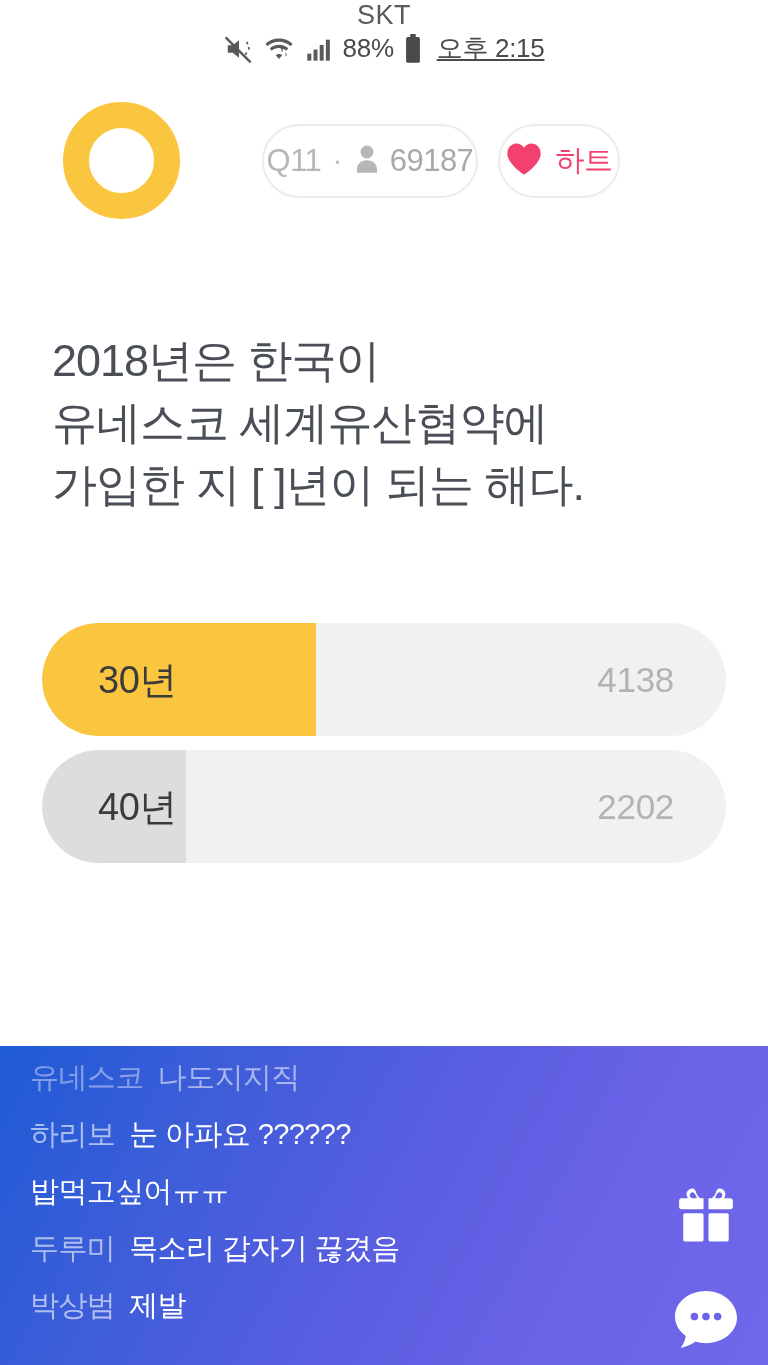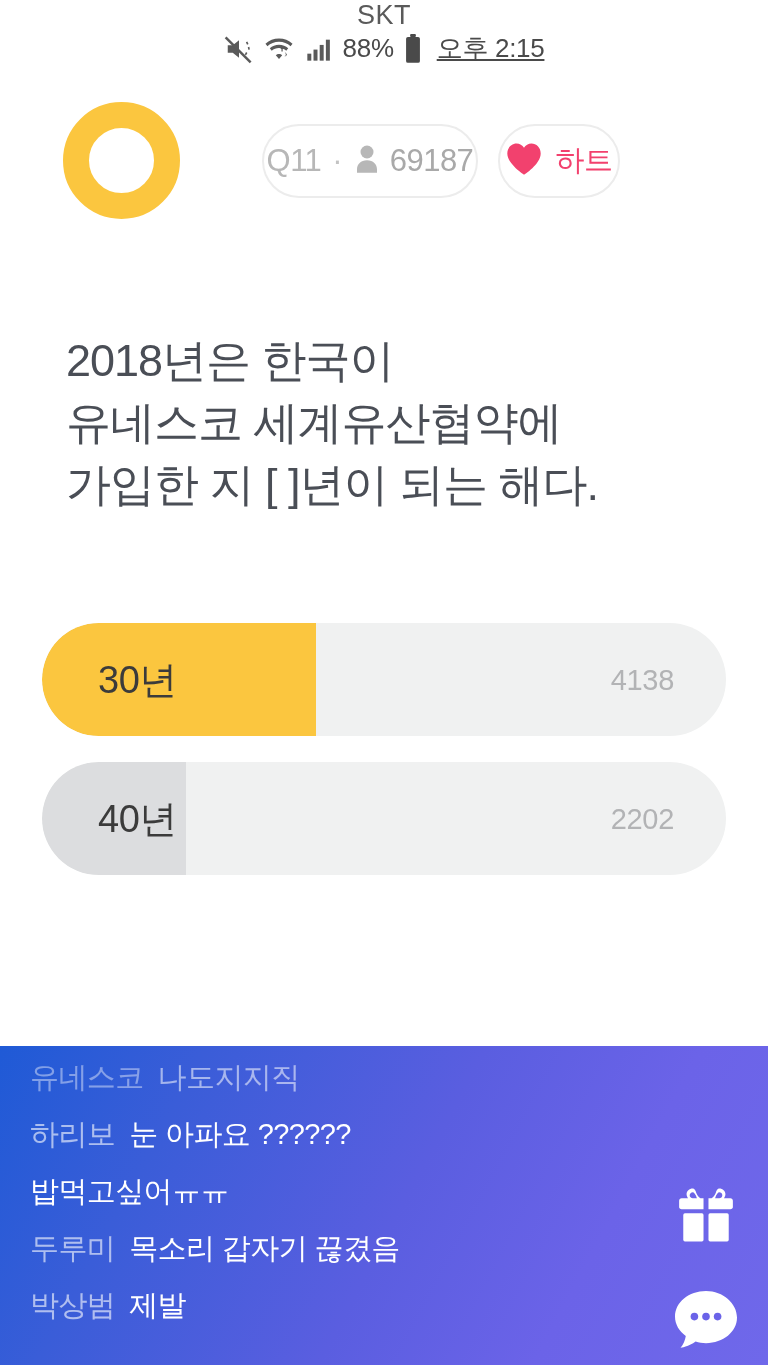--- a/index.html
+++ b/index.html
@@ -114,21 +114,21 @@
   .heart-label {
     font-size: 29px;
     color: #F2416E;
     letter-spacing: -0.5px;
   }
 
   
   .question {
     position: absolute;
     top: 330px;
-    left: 66px;
+    left: 52px;
     width: 660px;
     font-size: 45px;
     line-height: 1.38;
     color: #4a4e56;
     letter-spacing: -1px;
     white-space: pre-line;
   }
 
   
   .answers {
@@ -136,21 +136,21 @@
     top: 623px;
     left: 42px;
     width: 684px;
   }
   .answer-row {
     position: relative;
     height: 113px;
     border-radius: 57px;
     background: #f0f1f1;
     overflow: hidden;
-    margin-bottom: 26px;
+    margin-bottom: 14px;
   }
   .answer-fill {
     position: absolute;
     top: 0; left: 0; bottom: 0;
     border-radius: 57px 0 0 57px;
   }
   .answer-fill.selected { background: #FBC63F; }
   .answer-fill.plain    { background: #dcdddf; }
   .answer-label {
     position: absolute;
@@ -159,21 +159,21 @@
     transform: translateY(-50%);
     font-size: 38px;
     color: #3b3b3b;
     letter-spacing: -0.5px;
   }
   .answer-count {
     position: absolute;
     right: 52px;
     top: 50%;
     transform: translateY(-50%);
-    font-size: 29px;
+    font-size: 35px;
     color: #b2b3b5;
     letter-spacing: -0.3px;
   }
 
   
   .chat {
     position: absolute;
     left: 0;
     top: 1046px;
     width: 768px;

